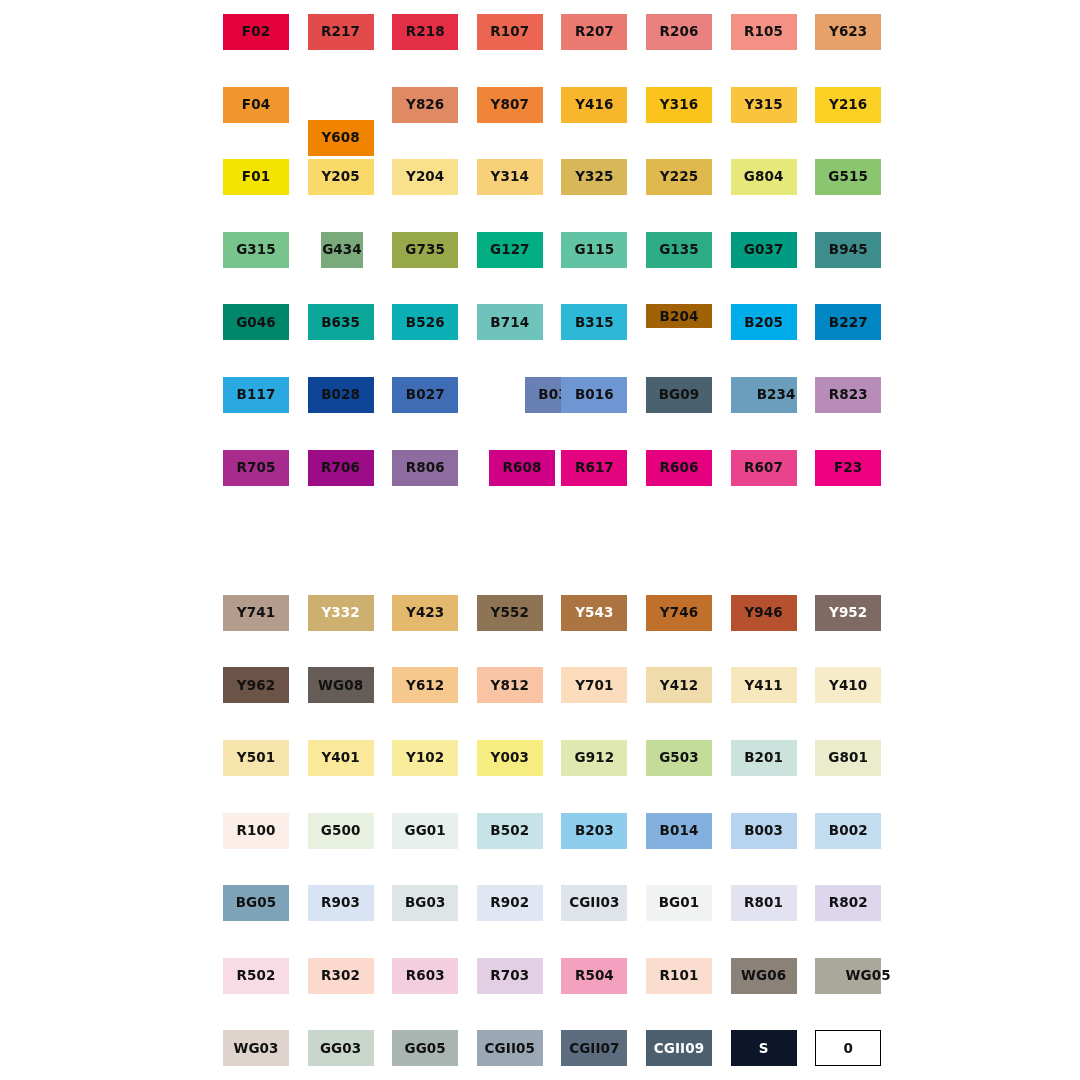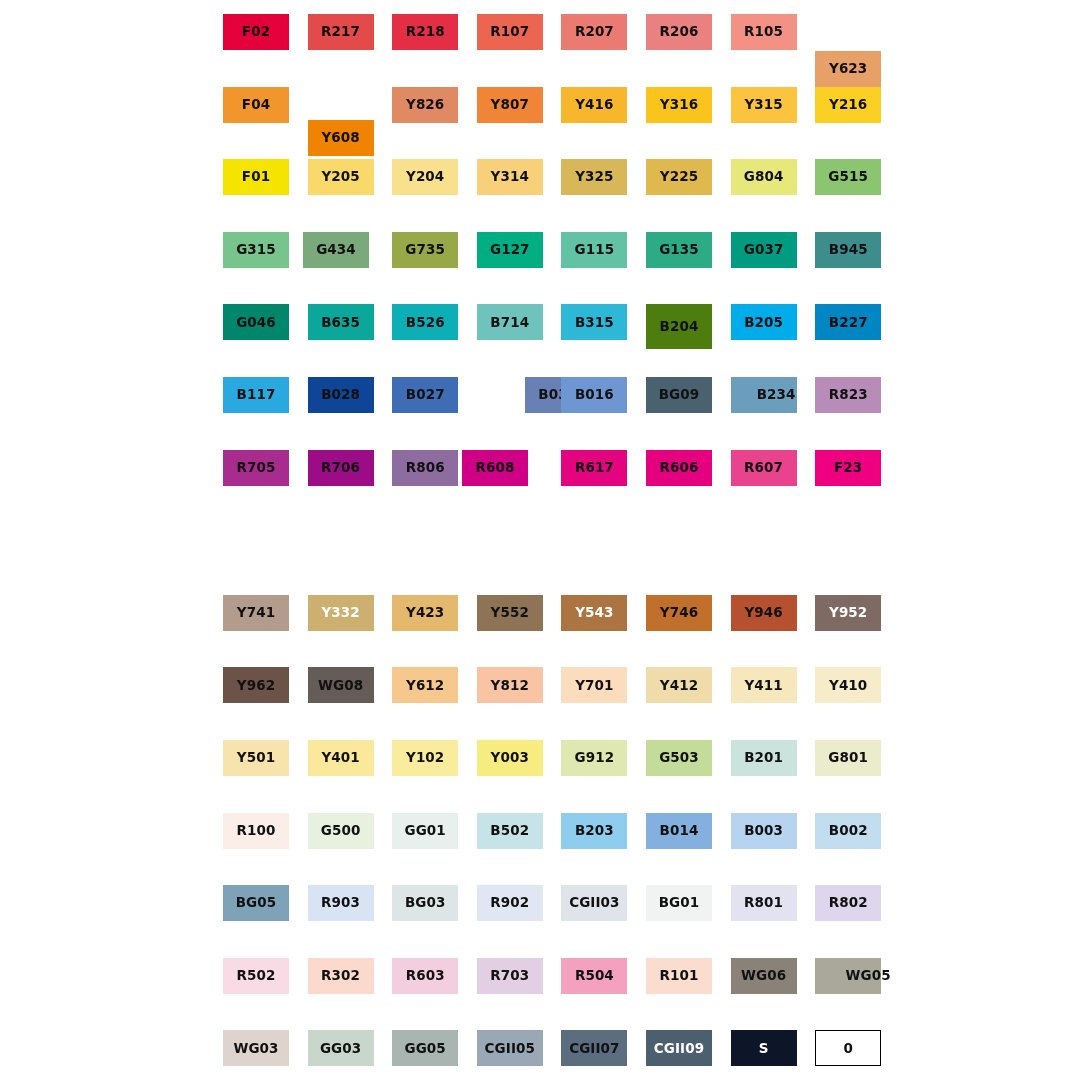--- a/index.html
+++ b/index.html
@@ -48,21 +48,21 @@
 
 <div id="palette-grid" style="background: rgb(255, 255, 255);">
     <div class="swatch-row" style="top: 14px;">
       <div class="swatch" style="left: 223px; width: 66px; height: 36px; background: rgb(228, 0, 58); color: rgb(17, 17, 17);">F02</div>
       <div class="swatch" style="left: 307.6px; width: 66px; height: 36px; background: rgb(227, 74, 74); color: rgb(17, 17, 17);">R217</div>
       <div class="swatch" style="left: 392.2px; width: 66px; height: 36px; background: rgb(227, 46, 70); color: rgb(17, 17, 17);">R218</div>
       <div class="swatch" style="left: 476.8px; width: 66px; height: 36px; background: rgb(235, 101, 80); color: rgb(17, 17, 17);">R107</div>
       <div class="swatch" style="left: 561.4px; width: 66px; height: 36px; background: rgb(234, 122, 114); color: rgb(17, 17, 17);">R207</div>
       <div class="swatch" style="left: 646px; width: 66px; height: 36px; background: rgb(232, 129, 127); color: rgb(17, 17, 17);">R206</div>
       <div class="swatch" style="left: 730.6px; width: 66px; height: 36px; background: rgb(242, 145, 132); color: rgb(17, 17, 17);">R105</div>
-      <div class="swatch" style="left: 815.2px; width: 66px; height: 36px; background: rgb(232, 160, 105); color: rgb(17, 17, 17); margin-top: 37px;">Y623</div>
+      <div class="swatch" style="left: 815.2px; width: 66px; height: 36px; background: rgb(232, 160, 105); color: rgb(17, 17, 17);">Y623</div>
     </div>
     <div class="swatch-row" style="top: 86.6px;">
       <div class="swatch" style="left: 223px; width: 66px; height: 36px; background: rgb(240, 150, 44); color: rgb(17, 17, 17);">F04</div>
       <div class="swatch" style="left: 307.6px; width: 66px; height: 36px; background: rgb(240, 131, 0); color: rgb(17, 17, 17); margin-top: 33px;">Y608</div>
       <div class="swatch" style="left: 392.2px; width: 66px; height: 36px; background: rgb(224, 138, 99); color: rgb(17, 17, 17);">Y826</div>
       <div class="swatch" style="left: 476.8px; width: 66px; height: 36px; background: rgb(240, 132, 55); color: rgb(17, 17, 17);">Y807</div>
       <div class="swatch" style="left: 561.4px; width: 66px; height: 36px; background: rgb(248, 182, 44); color: rgb(17, 17, 17);">Y416</div>
       <div class="swatch" style="left: 646px; width: 66px; height: 36px; background: rgb(251, 196, 28); color: rgb(17, 17, 17);">Y316</div>
       <div class="swatch" style="left: 730.6px; width: 66px; height: 36px; background: rgb(250, 196, 62); color: rgb(17, 17, 17);">Y315</div>
       <div class="swatch" style="left: 815.2px; width: 66px; height: 36px; background: rgb(251, 208, 36); color: rgb(17, 17, 17);">Y216</div>
@@ -72,53 +72,53 @@
       <div class="swatch" style="left: 307.6px; width: 66px; height: 36px; background: rgb(249, 217, 106); color: rgb(17, 17, 17);">Y205</div>
       <div class="swatch" style="left: 392.2px; width: 66px; height: 36px; background: rgb(248, 224, 140); color: rgb(17, 17, 17);">Y204</div>
       <div class="swatch" style="left: 476.8px; width: 66px; height: 36px; background: rgb(247, 208, 121); color: rgb(17, 17, 17);">Y314</div>
       <div class="swatch" style="left: 561.4px; width: 66px; height: 36px; background: rgb(216, 183, 88); color: rgb(17, 17, 17);">Y325</div>
       <div class="swatch" style="left: 646px; width: 66px; height: 36px; background: rgb(223, 185, 78); color: rgb(17, 17, 17);">Y225</div>
       <div class="swatch" style="left: 730.6px; width: 66px; height: 36px; background: rgb(231, 232, 122); color: rgb(17, 17, 17);">G804</div>
       <div class="swatch" style="left: 815.2px; width: 66px; height: 36px; background: rgb(140, 197, 111); color: rgb(17, 17, 17);">G515</div>
     </div>
     <div class="swatch-row" style="top: 231.8px;">
       <div class="swatch" style="left: 223px; width: 66px; height: 36px; background: rgb(119, 197, 140); color: rgb(17, 17, 17);">G315</div>
-      <div class="swatch" style="left: 303px; width: 66px; height: 36px; background: rgb(122, 169, 123); color: rgb(17, 17, 17);">G434</div>
+      <div class="swatch" style="left: 321px; width: 42px; height: 36px; background: rgb(122, 169, 123); color: rgb(17, 17, 17);">G434</div>
       <div class="swatch" style="left: 392.2px; width: 66px; height: 36px; background: rgb(151, 168, 73); color: rgb(17, 17, 17);">G735</div>
       <div class="swatch" style="left: 476.8px; width: 66px; height: 36px; background: rgb(0, 174, 130); color: rgb(17, 17, 17);">G127</div>
       <div class="swatch" style="left: 561.4px; width: 66px; height: 36px; background: rgb(97, 195, 163); color: rgb(17, 17, 17);">G115</div>
       <div class="swatch" style="left: 646px; width: 66px; height: 36px; background: rgb(44, 171, 133); color: rgb(17, 17, 17);">G135</div>
       <div class="swatch" style="left: 730.6px; width: 66px; height: 36px; background: rgb(0, 155, 128); color: rgb(17, 17, 17);">G037</div>
       <div class="swatch" style="left: 815.2px; width: 66px; height: 36px; background: rgb(62, 141, 141); color: rgb(17, 17, 17);">B945</div>
     </div>
     <div class="swatch-row" style="top: 304.4px;">
       <div class="swatch" style="left: 223px; width: 66px; height: 36px; background: rgb(0, 134, 107); color: rgb(17, 17, 17);">G046</div>
       <div class="swatch" style="left: 307.6px; width: 66px; height: 36px; background: rgb(11, 167, 155); color: rgb(17, 17, 17);">B635</div>
       <div class="swatch" style="left: 392.2px; width: 66px; height: 36px; background: rgb(11, 175, 181); color: rgb(17, 17, 17);">B526</div>
       <div class="swatch" style="left: 476.8px; width: 66px; height: 36px; background: rgb(110, 196, 189); color: rgb(17, 17, 17);">B714</div>
       <div class="swatch" style="left: 561.4px; width: 66px; height: 36px; background: rgb(46, 184, 216); color: rgb(17, 17, 17);">B315</div>
-      <div class="swatch" style="left: 646px; width: 66px; height: 45px; background: #4d7c0f; color: rgb(17, 17, 17);">B204</div>
+      <div class="swatch" style="left: 646px; width: 66px; height: 24px; background: #a16207; color: rgb(17, 17, 17);">B204</div>
       <div class="swatch" style="left: 730.6px; width: 66px; height: 36px; background: rgb(0, 172, 234); color: rgb(17, 17, 17);">B205</div>
       <div class="swatch" style="left: 815.2px; width: 66px; height: 36px; background: rgb(0, 134, 194); color: rgb(17, 17, 17);">B227</div>
     </div>
     <div class="swatch-row" style="top: 377px;">
       <div class="swatch" style="left: 223px; width: 66px; height: 36px; background: rgb(41, 169, 224); color: rgb(17, 17, 17);">B117</div>
       <div class="swatch" style="left: 307.6px; width: 66px; height: 36px; background: rgb(14, 69, 150); color: rgb(17, 17, 17);">B028</div>
       <div class="swatch" style="left: 392.2px; width: 66px; height: 36px; background: rgb(62, 108, 181); color: rgb(17, 17, 17);">B027</div>
       <div class="swatch" style="left: 476.8px; width: 66px; height: 36px; background: rgb(105, 128, 181); color: rgb(17, 17, 17); margin-left: 48px;">B035</div>
       <div class="swatch" style="left: 561.4px; width: 66px; height: 36px; background: rgb(110, 150, 211); color: rgb(17, 17, 17);">B016</div>
       <div class="swatch" style="left: 646px; width: 66px; height: 36px; background: rgb(74, 98, 112); color: rgb(17, 17, 17); text-align: right;">BG09</div>
       <div class="swatch" style="left: 730.6px; width: 66px; height: 36px; background: rgb(107, 157, 189); color: rgb(17, 17, 17); padding-left: 25px;">B234</div>
       <div class="swatch" style="left: 815.2px; width: 66px; height: 36px; background: rgb(183, 140, 184); color: rgb(17, 17, 17);">R823</div>
     </div>
     <div class="swatch-row" style="top: 449.6px;">
       <div class="swatch" style="left: 223px; width: 66px; height: 36px; background: rgb(168, 43, 142); color: rgb(17, 17, 17);">R705</div>
       <div class="swatch" style="left: 307.6px; width: 66px; height: 36px; background: rgb(155, 12, 134); color: rgb(17, 17, 17);">R706</div>
       <div class="swatch" style="left: 392.2px; width: 66px; height: 36px; background: rgb(142, 108, 160); color: rgb(17, 17, 17);">R806</div>
-      <div class="swatch" style="left: 462px; width: 66px; height: 36px; background: rgb(207, 0, 134); color: rgb(17, 17, 17);">R608</div>
+      <div class="swatch" style="left: 489px; width: 66px; height: 36px; background: rgb(207, 0, 134); color: rgb(17, 17, 17);">R608</div>
       <div class="swatch" style="left: 561.4px; width: 66px; height: 36px; background: rgb(229, 4, 127); color: rgb(17, 17, 17);">R617</div>
       <div class="swatch" style="left: 646px; width: 66px; height: 36px; background: rgb(229, 0, 127); color: rgb(17, 17, 17);">R606</div>
       <div class="swatch" style="left: 730.6px; width: 66px; height: 36px; background: rgb(232, 67, 140); color: rgb(17, 17, 17);">R607</div>
       <div class="swatch" style="left: 815.2px; width: 66px; height: 36px; background: rgb(239, 0, 128); color: rgb(17, 17, 17);">F23</div>
     </div>
     <div class="swatch-row" style="top: 594.8px;">
       <div class="swatch" style="left: 223px; width: 66px; height: 36px; background: rgb(179, 156, 140); color: rgb(17, 17, 17);">Y741</div>
       <div class="swatch" style="left: 307.6px; width: 66px; height: 36px; background: rgb(205, 176, 112); color: rgb(255, 255, 255);">Y332</div>
       <div class="swatch" style="left: 392.2px; width: 66px; height: 36px; background: rgb(229, 185, 109); color: rgb(17, 17, 17);">Y423</div>
       <div class="swatch" style="left: 476.8px; width: 66px; height: 36px; background: rgb(142, 115, 84); color: rgb(17, 17, 17);">Y552</div>

